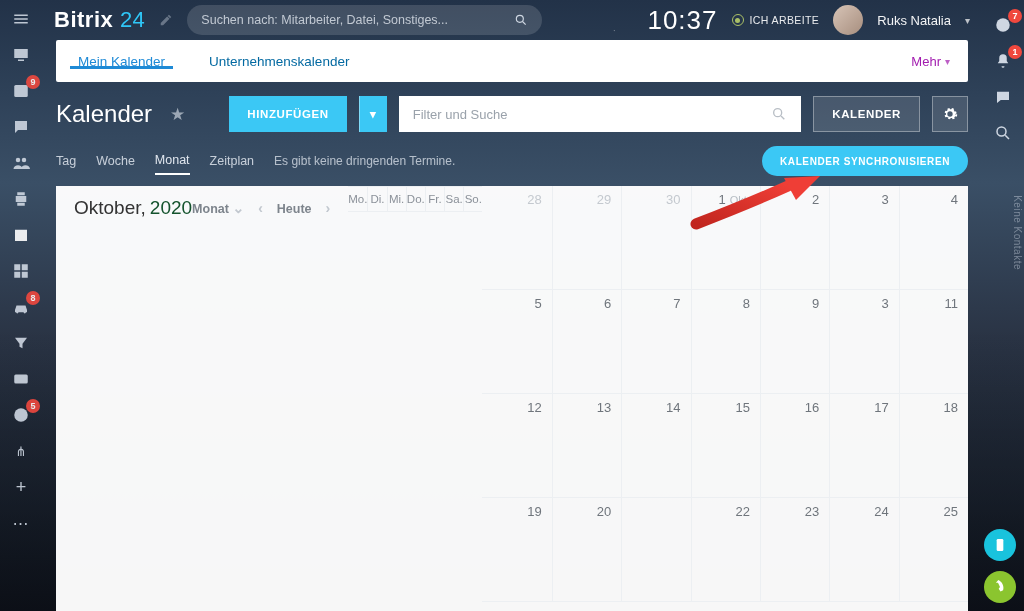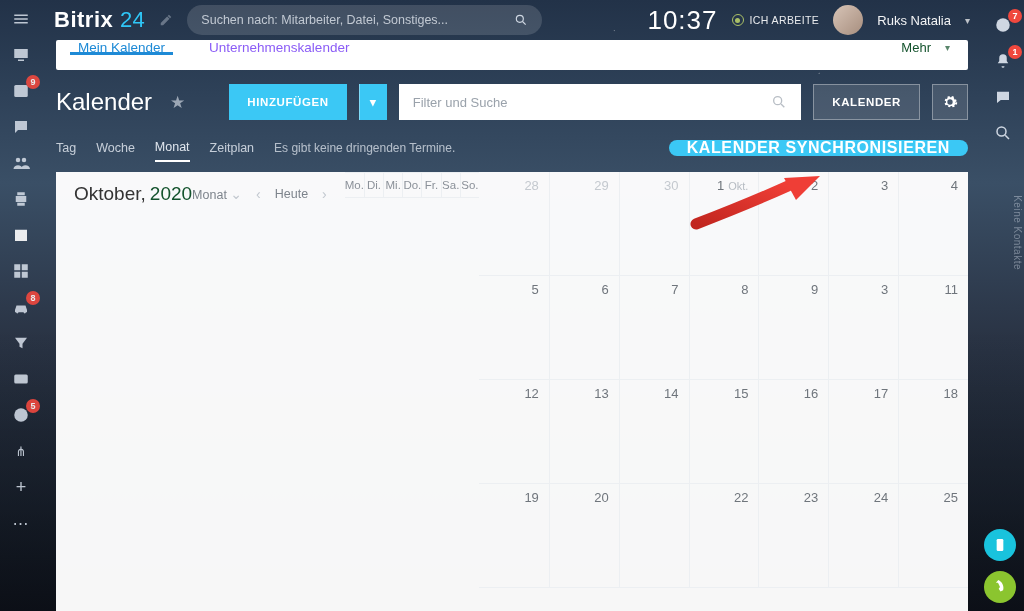--- a/index.html
+++ b/index.html
@@ -40,47 +40,47 @@
   
   .rrail{width:42px;display:flex;flex-direction:column;align-items:center;padding-top:14px;gap:14px;color:#cfd7e2;}
   .rrail .ri{width:22px;height:22px;display:flex;align-items:center;justify-content:center;position:relative;}
   .rrail .ri svg{width:18px;height:18px;fill:currentColor;}
   .fab{position:absolute;right:8px;width:32px;height:32px;border-radius:50%;display:flex;align-items:center;justify-content:center;color:#fff;}
   .fab.blue{bottom:50px;background:#19c3dd;}
   .fab.green{bottom:8px;background:#8bc52f;}
   .sidevert{position:absolute;right:1px;top:270px;color:#aab4c2;font-size:10px;letter-spacing:.5px;transform:rotate(90deg);transform-origin:right top;opacity:.6;white-space:nowrap;}
   
   .content{flex:1;padding:0 14px 0 14px;display:flex;flex-direction:column;min-height:0;}
-  .tabsbar{background:#fff;height:30px;display:flex;align-items:flex-start;border-radius:2px;margin-bottom:14px;}
-  .tabsbar .tab{display:flex;align-items:center;padding:0 22px;font-size:13.5px;color:#8b5cf6;position:relative;}
+  .tabsbar{background:#fff;height:42px;display:flex;align-items:center;border-radius:2px;margin-bottom:14px;}
+  .tabsbar .tab{display:flex;align-items:center;padding:0 22px;font-size:13.5px;color:#0369a1;position:relative;}
   .tabsbar .tab.active{color:#1e8ad6;}
   .tabsbar .tab.active:after{content:"";position:absolute;left:14px;right:14px;bottom:0;height:3px;background:#1e8ad6;}
-  .tabsbar .more{margin-left:auto;display:flex;align-items:center;padding:0 18px;font-size:13px;color:#14532d;gap:14px;}
+  .tabsbar .more{margin-left:auto;display:flex;align-items:center;padding:0 18px;font-size:13px;color:#a21caf;gap:4px;}
   
   .toolrow{display:flex;align-items:center;gap:12px;margin-bottom:14px;}
   .pgtitle{font-size:24px;color:#fff;font-weight:300;}
   .star{color:#b7c0cc;font-size:17px;margin-left:6px;opacity:.8;}
   .btn{height:36px;border:none;display:flex;align-items:center;justify-content:center;font-size:11.5px;letter-spacing:.6px;font-weight:600;color:#fff;cursor:pointer;}
   .addbtn{background:#3bc8f5;padding:0 18px;}
   .addsplit{background:#3bc8f5;width:28px;border-left:1px solid rgba(255,255,255,.35);}
   .filter{flex:1;height:36px;background:#fff;display:flex;align-items:center;padding:0 14px;color:#9aa2ab;font-size:13px;}
   .filter svg{margin-left:auto;fill:#b8bec5;width:16px;height:16px;}
   .kalbtn{background:rgba(255,255,255,.12);border:1px solid rgba(255,255,255,.35);padding:0 18px;}
   .gearbtn{background:rgba(255,255,255,.12);border:1px solid rgba(255,255,255,.35);width:36px;}
   
   .viewrow{display:flex;align-items:center;font-size:12.5px;color:#e0e6ee;gap:20px;margin-bottom:10px;}
   .vtab{padding:6px 0;opacity:.85;}
   .vtab.active{border-bottom:2px solid #fff;opacity:1;}
   .note{opacity:.75;font-size:12px;}
-  .syncbtn{margin-left:auto;background:#3bc8f5;border-radius:16px;padding:0 18px;height:16px;font-size:16px;letter-spacing:.6px;}
+  .syncbtn{margin-left:auto;background:#3bc8f5;border-radius:16px;padding:0 18px;height:30px;font-size:10px;letter-spacing:.6px;}
   
   .calpanel{flex:1;background:rgba(255,255,255,.97);display:flex;min-height:0;position:relative;overflow:hidden;}
   .calhead{height:44px;display:flex;align-items:center;padding:0 18px;font-size:19px;color:#333;}
   .calhead .yr{color:#14532d;margin-left:4px;}
-  .calhead .right{margin-left:auto;display:flex;align-items:center;gap:14px;font-size:12.5px;color:#7d848c;}
+  .calhead .right{margin-left:auto;display:flex;align-items:flex-end;gap:14px;font-size:12.5px;color:#7d848c;font-weight:bold;}
   .chev{font-size:14px;color:#c2c8cf;}
   .dow{display:grid;grid-template-columns:repeat(7,1fr);height:26px;border-top:1px solid #eceff2;border-bottom:1px solid #eceff2;}
   .dow div{display:flex;align-items:center;justify-content:center;font-size:11.5px;color:#8b9199;border-left:1px solid #eceff2;}
   .dow div:first-child{border-left:none;}
   .grid{display:grid;grid-template-columns:repeat(7,1fr);grid-auto-rows:104px;flex:1;}
   .cell{border-left:1px solid #eceff2;border-bottom:1px solid #eceff2;padding:6px 10px;font-size:13px;color:#6f757c;text-align:right;position:relative;}
   .cell:nth-child(7n+1){border-left:none;}
   .cell .pref{font-size:11px;color:#b6bcc3;margin-left:4px;}
   .cell.other{color:#c4c9cf;}
   

